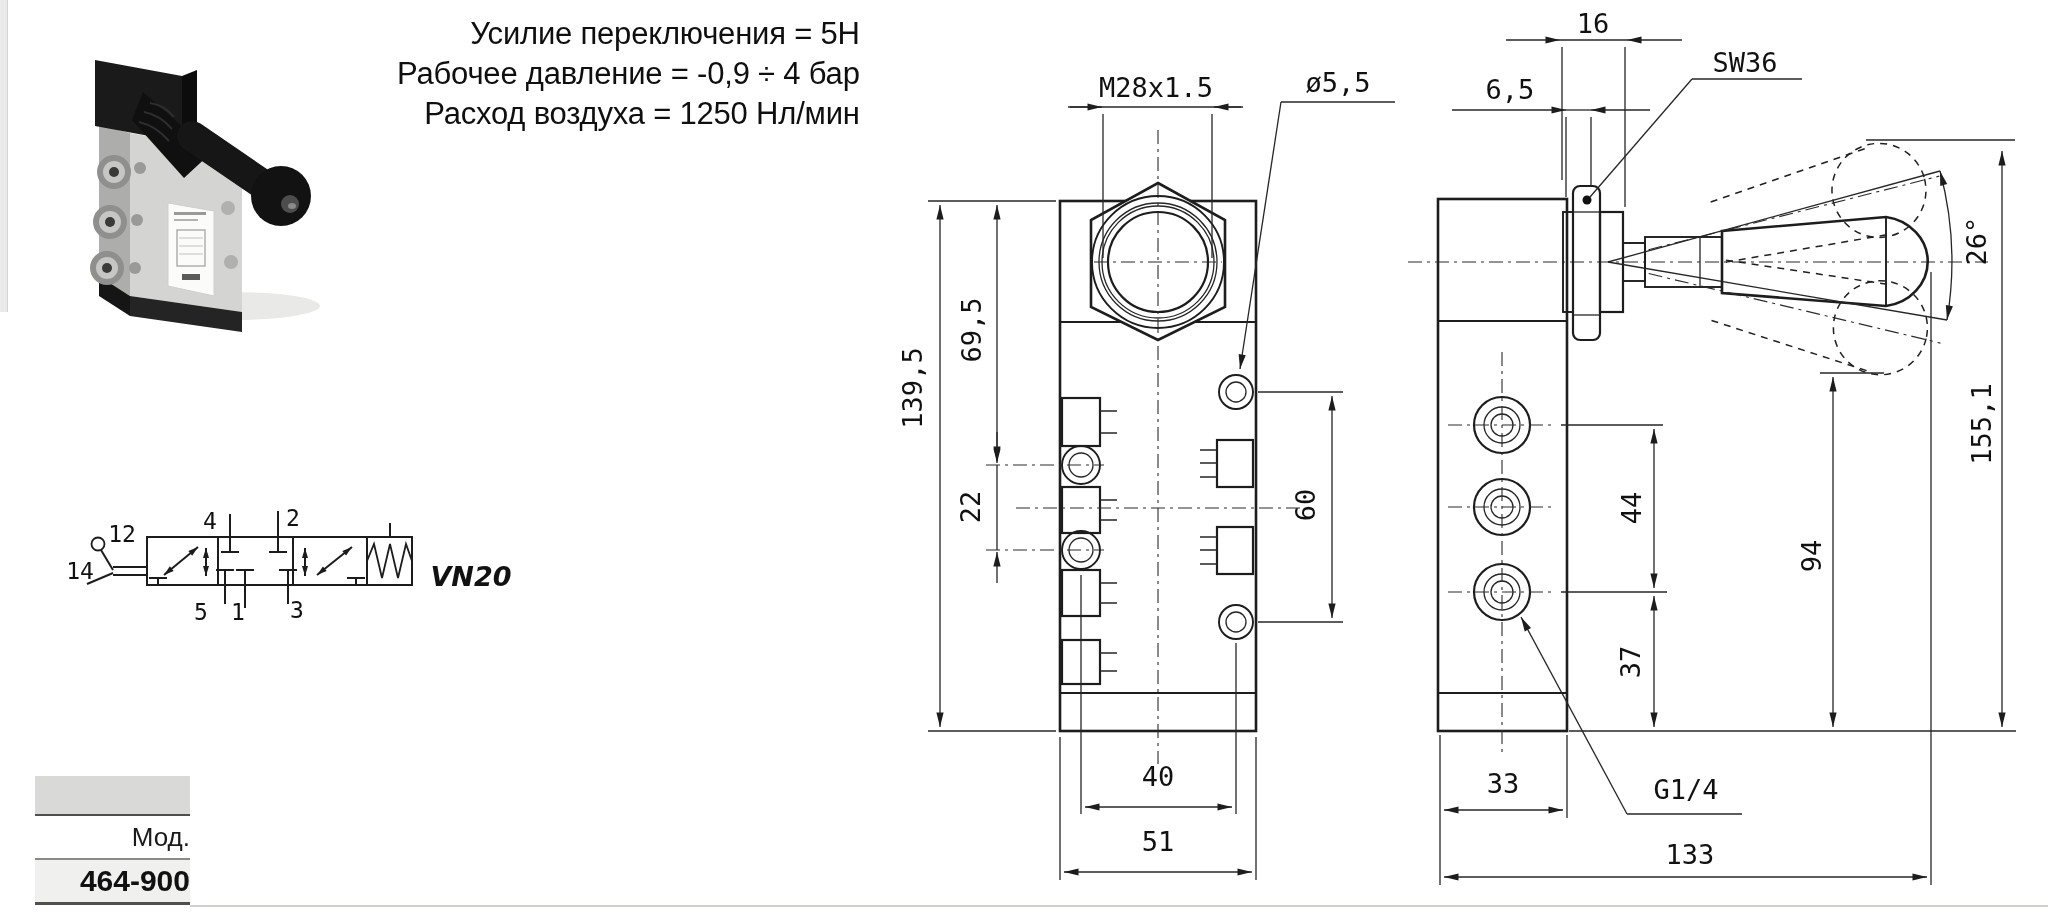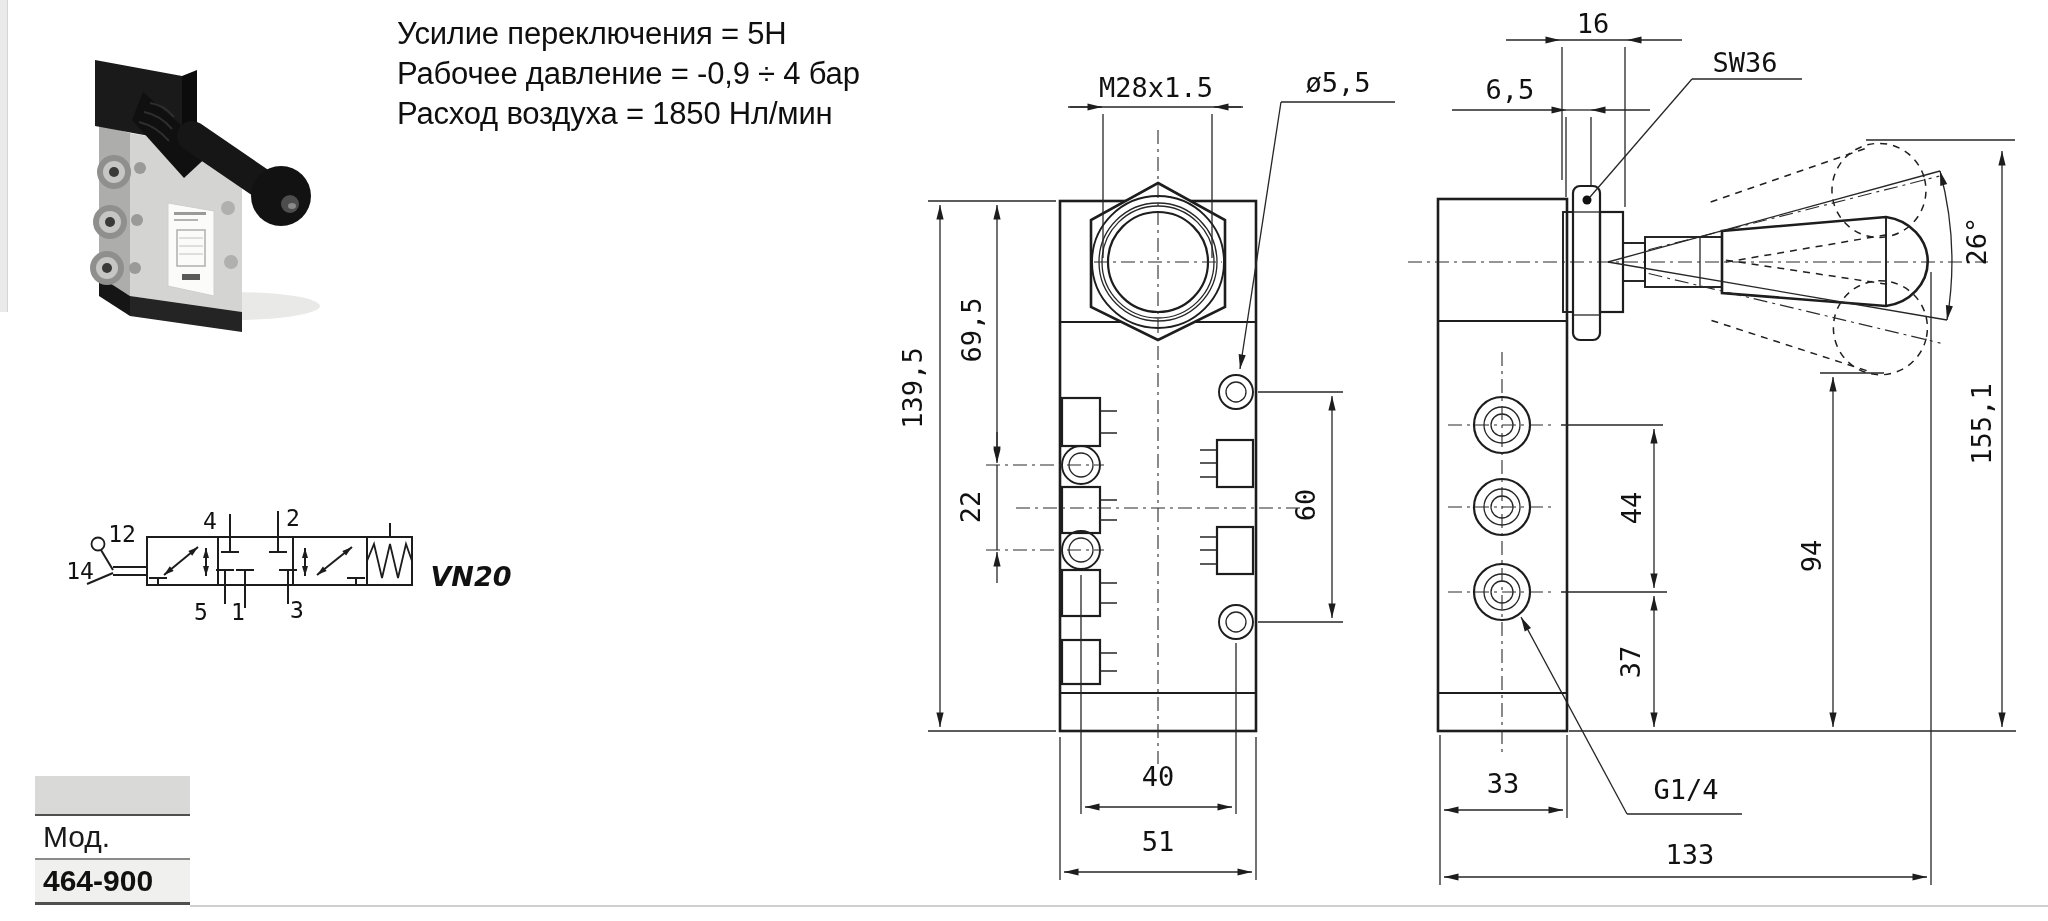--- a/index.html
+++ b/index.html
@@ -1,25 +1,25 @@
 <!DOCTYPE html>
 <html><head>
 <meta charset="utf-8">
 <style>
   html,body{margin:0;padding:0;background:#ffffff;}
   .page{position:relative;width:2048px;height:921px;background:#fff;overflow:hidden;
-        font-family:"Liberation Sans",sans-serif;}
+        font-family:"Liberation Sans",sans-serif;text-align:right;}
   .leftbar{position:absolute;left:0;top:0;width:7px;height:312px;background:#eaeaea;border-right:1px solid #d4d4d2;}
   .specs{position:absolute;left:397px;top:14px;font-size:31px;line-height:40px;font-weight:500;color:#0f0f0f;letter-spacing:-0.2px;}
   .specs div{white-space:nowrap;}
   .drawing{position:absolute;left:0;top:0;}
   
   .modtable{position:absolute;left:35px;top:776px;width:155px;}
   .modtable .empty{height:38px;background:#d9d9d7;border-bottom:2px solid #4f4f4d;}
-  .modtable .label{height:42px;line-height:42px;font-size:30px;color:#1a1a1a;padding-left:8px;border-bottom:2px solid #8a8a88;}
+  .modtable .label{height:42px;line-height:42px;font-size:26px;color:#1a1a1a;padding-left:8px;border-bottom:2px solid #8a8a88;}
   .modtable .value{height:42px;line-height:42px;font-size:30px;font-weight:bold;color:#111;background:#f0f0ee;padding-left:8px;border-bottom:3px solid #4f4f4d;}
   .footline{position:absolute;left:190px;top:905px;width:1858px;height:2px;background:#cfcfcd;}
   
   .o{stroke:#1d1d1d;stroke-width:2.6;fill:none;stroke-linejoin:miter;}
   .o2{stroke:#1d1d1d;stroke-width:2.2;fill:none;}
   .m{stroke:#1d1d1d;stroke-width:1.9;fill:none;}
   .t{stroke:#262626;stroke-width:1.3;fill:none;}
   .cl{stroke:#2b2b2b;stroke-width:1.1;fill:none;stroke-dasharray:14 5 3 5;}
   .dsh{stroke:#202020;stroke-width:1.5;fill:none;stroke-dasharray:7 6;}
   .wf{fill:#ffffff;}
@@ -32,21 +32,21 @@
 </head>
 <body>
 
 <div class="page">
 
   <div class="leftbar"></div>
 
   <div class="specs">
     <div>Усилие переключения = 5Н</div>
     <div>Рабочее давление = -0,9 ÷ 4 бар</div>
-    <div>Расход воздуха = 1850 Нл/мин</div>
+    <div>Расход воздуха = 1250 Нл/мин</div>
   </div>
 
   <svg class="drawing" width="2048" height="921" viewBox="0 0 2048 921">
     <defs>
       <marker id="ah" markerUnits="userSpaceOnUse" markerWidth="17" markerHeight="10" viewBox="0 0 17 10" refX="16.5" refY="5" orient="auto-start-reverse">
         <path d="M16.5,5 L2,1.4 L2,8.6 Z" fill="#1d1d1d"></path>
       </marker>
       <marker id="ah2" markerUnits="userSpaceOnUse" markerWidth="12" markerHeight="8" viewBox="0 0 12 8" refX="11.5" refY="4" orient="auto-start-reverse">
         <path d="M11.5,4 L1.5,1 L1.5,7 Z" fill="#1c1c1c"></path>
       </marker>

